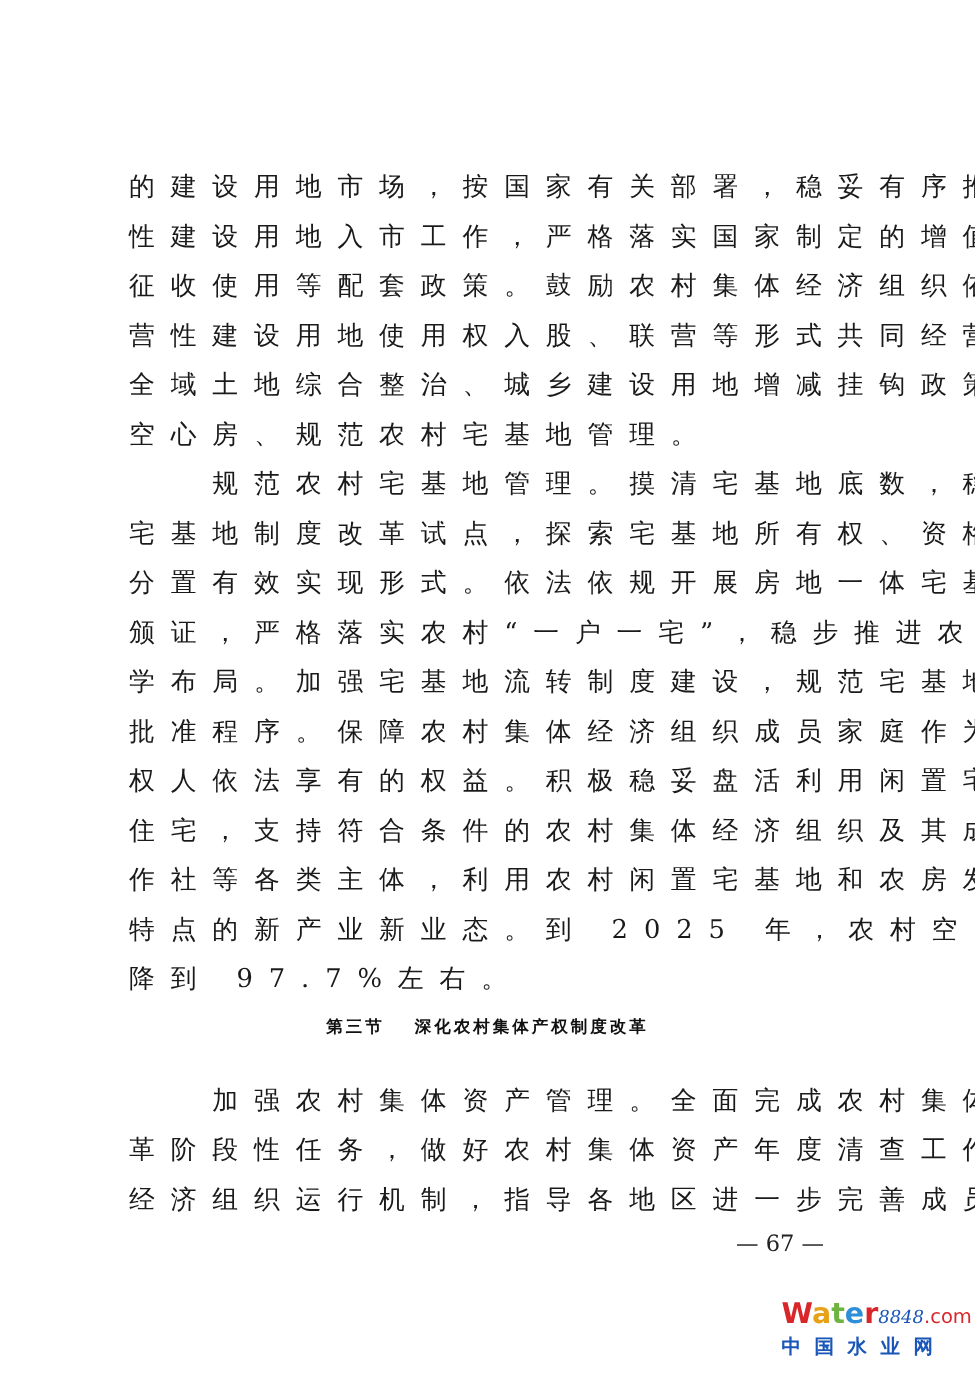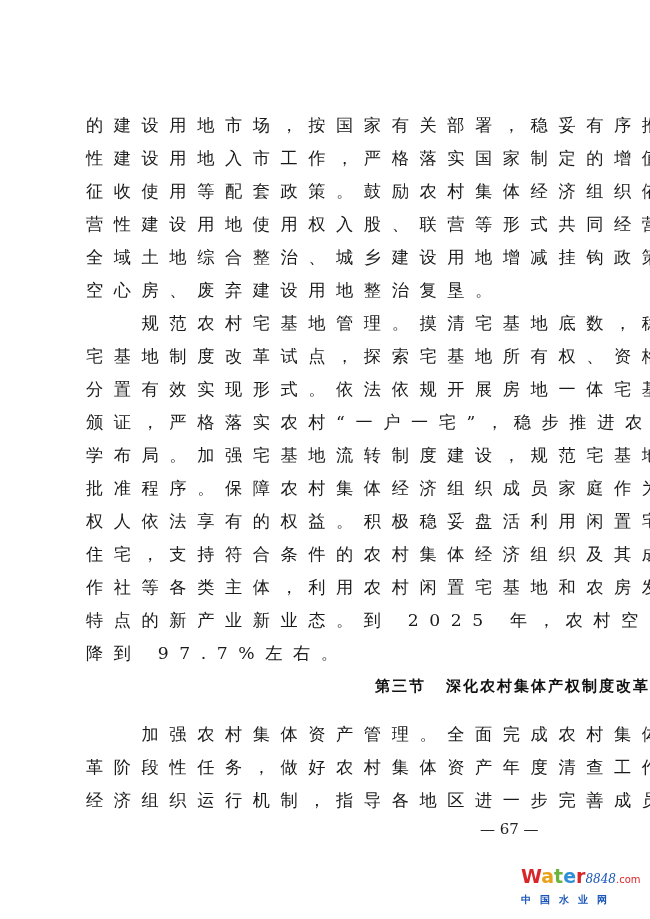--- a/index.html
+++ b/index.html
@@ -34,36 +34,36 @@
       overflow: visible;
     }
     .line.indent {
       padding-left: 0;
     }
     .heading {
       position: absolute;
       top: 677px;
       left: 0;
       width: 650px;
-      text-align: right;
+      text-align: center;
       font-family: "DejaVu Sans", "Liberation Sans", sans-serif;
       font-weight: bold;
-      font-size: 15px;
+      font-size: 11px;
       letter-spacing: 2px;
       color: #111;
     }
     .heading .sep { display: inline-block; width: 20px; }
     .page-number {
       position: absolute;
       top: 820px;
       left: 480px;
       width: 80px;
       font-size: 15px;
       color: #222;
-      text-align: left;
+      text-align: center;
       white-space: pre;
     }
     .watermark {
       position: absolute;
       left: 521px;
       top: 866px;
       width: 120px;
       height: 46px;
     }
     .wm-top {
@@ -75,46 +75,46 @@
     }
     .wm-num {
       font-family: "DejaVu Serif", "Liberation Serif", serif;
       font-style: italic;
       font-weight: normal;
       font-size: 12px;
       color: #1a56b8;
     }
     .wm-com {
       font-family: "DejaVu Sans", "Liberation Sans", sans-serif;
-      font-size: 10px;
+      font-size: 13px;
       color: #d9262b;
       font-weight: normal;
     }
     .wm-bottom {
       font-family: "DejaVu Sans", "Liberation Sans", sans-serif;
-      font-size: 10px;
+      font-size: 13px;
       font-weight: bold;
       color: #1a56b8;
       letter-spacing: 9px;
       line-height: 20px;
       white-space: nowrap;
     }
   </style>
 </head>
 <body>
 
 <div class="page">
 
   <div class="body-text" style="top:109px;">
     <div class="line">的建设用地市场，按国家有关部署，稳妥有序推进集体经营</div>
     <div class="line">性建设用地入市工作，严格落实国家制定的增值收益调节金</div>
     <div class="line">征收使用等配套政策。鼓励农村集体经济组织依法以集体经</div>
     <div class="line">营性建设用地使用权入股、联营等形式共同经营。鼓励利用</div>
     <div class="line">全域土地综合整治、城乡建设用地增减挂钩政策，推进农村</div>
-    <div class="line">空心房、废弃建设用地整治复垦。</div>
+    <div class="line">空心房、规范农村宅基地管理。</div>
   </div>
 
   <div class="body-text" style="top:307px;">
     <div class="line indent">　　规范农村宅基地管理。摸清宅基地底数，稳慎推进农村</div>
     <div class="line">宅基地制度改革试点，探索宅基地所有权、资格权、使用权</div>
     <div class="line">分置有效实现形式。依法依规开展房地一体宅基地确权登记</div>
     <div class="line">颁证，严格落实农村“一户一宅”，稳步推进农村居民点科</div>
     <div class="line">学布局。加强宅基地流转制度建设，规范宅基地流转申请、</div>
     <div class="line">批准程序。保障农村集体经济组织成员家庭作为宅基地资格</div>
     <div class="line">权人依法享有的权益。积极稳妥盘活利用闲置宅基地和闲置</div>

